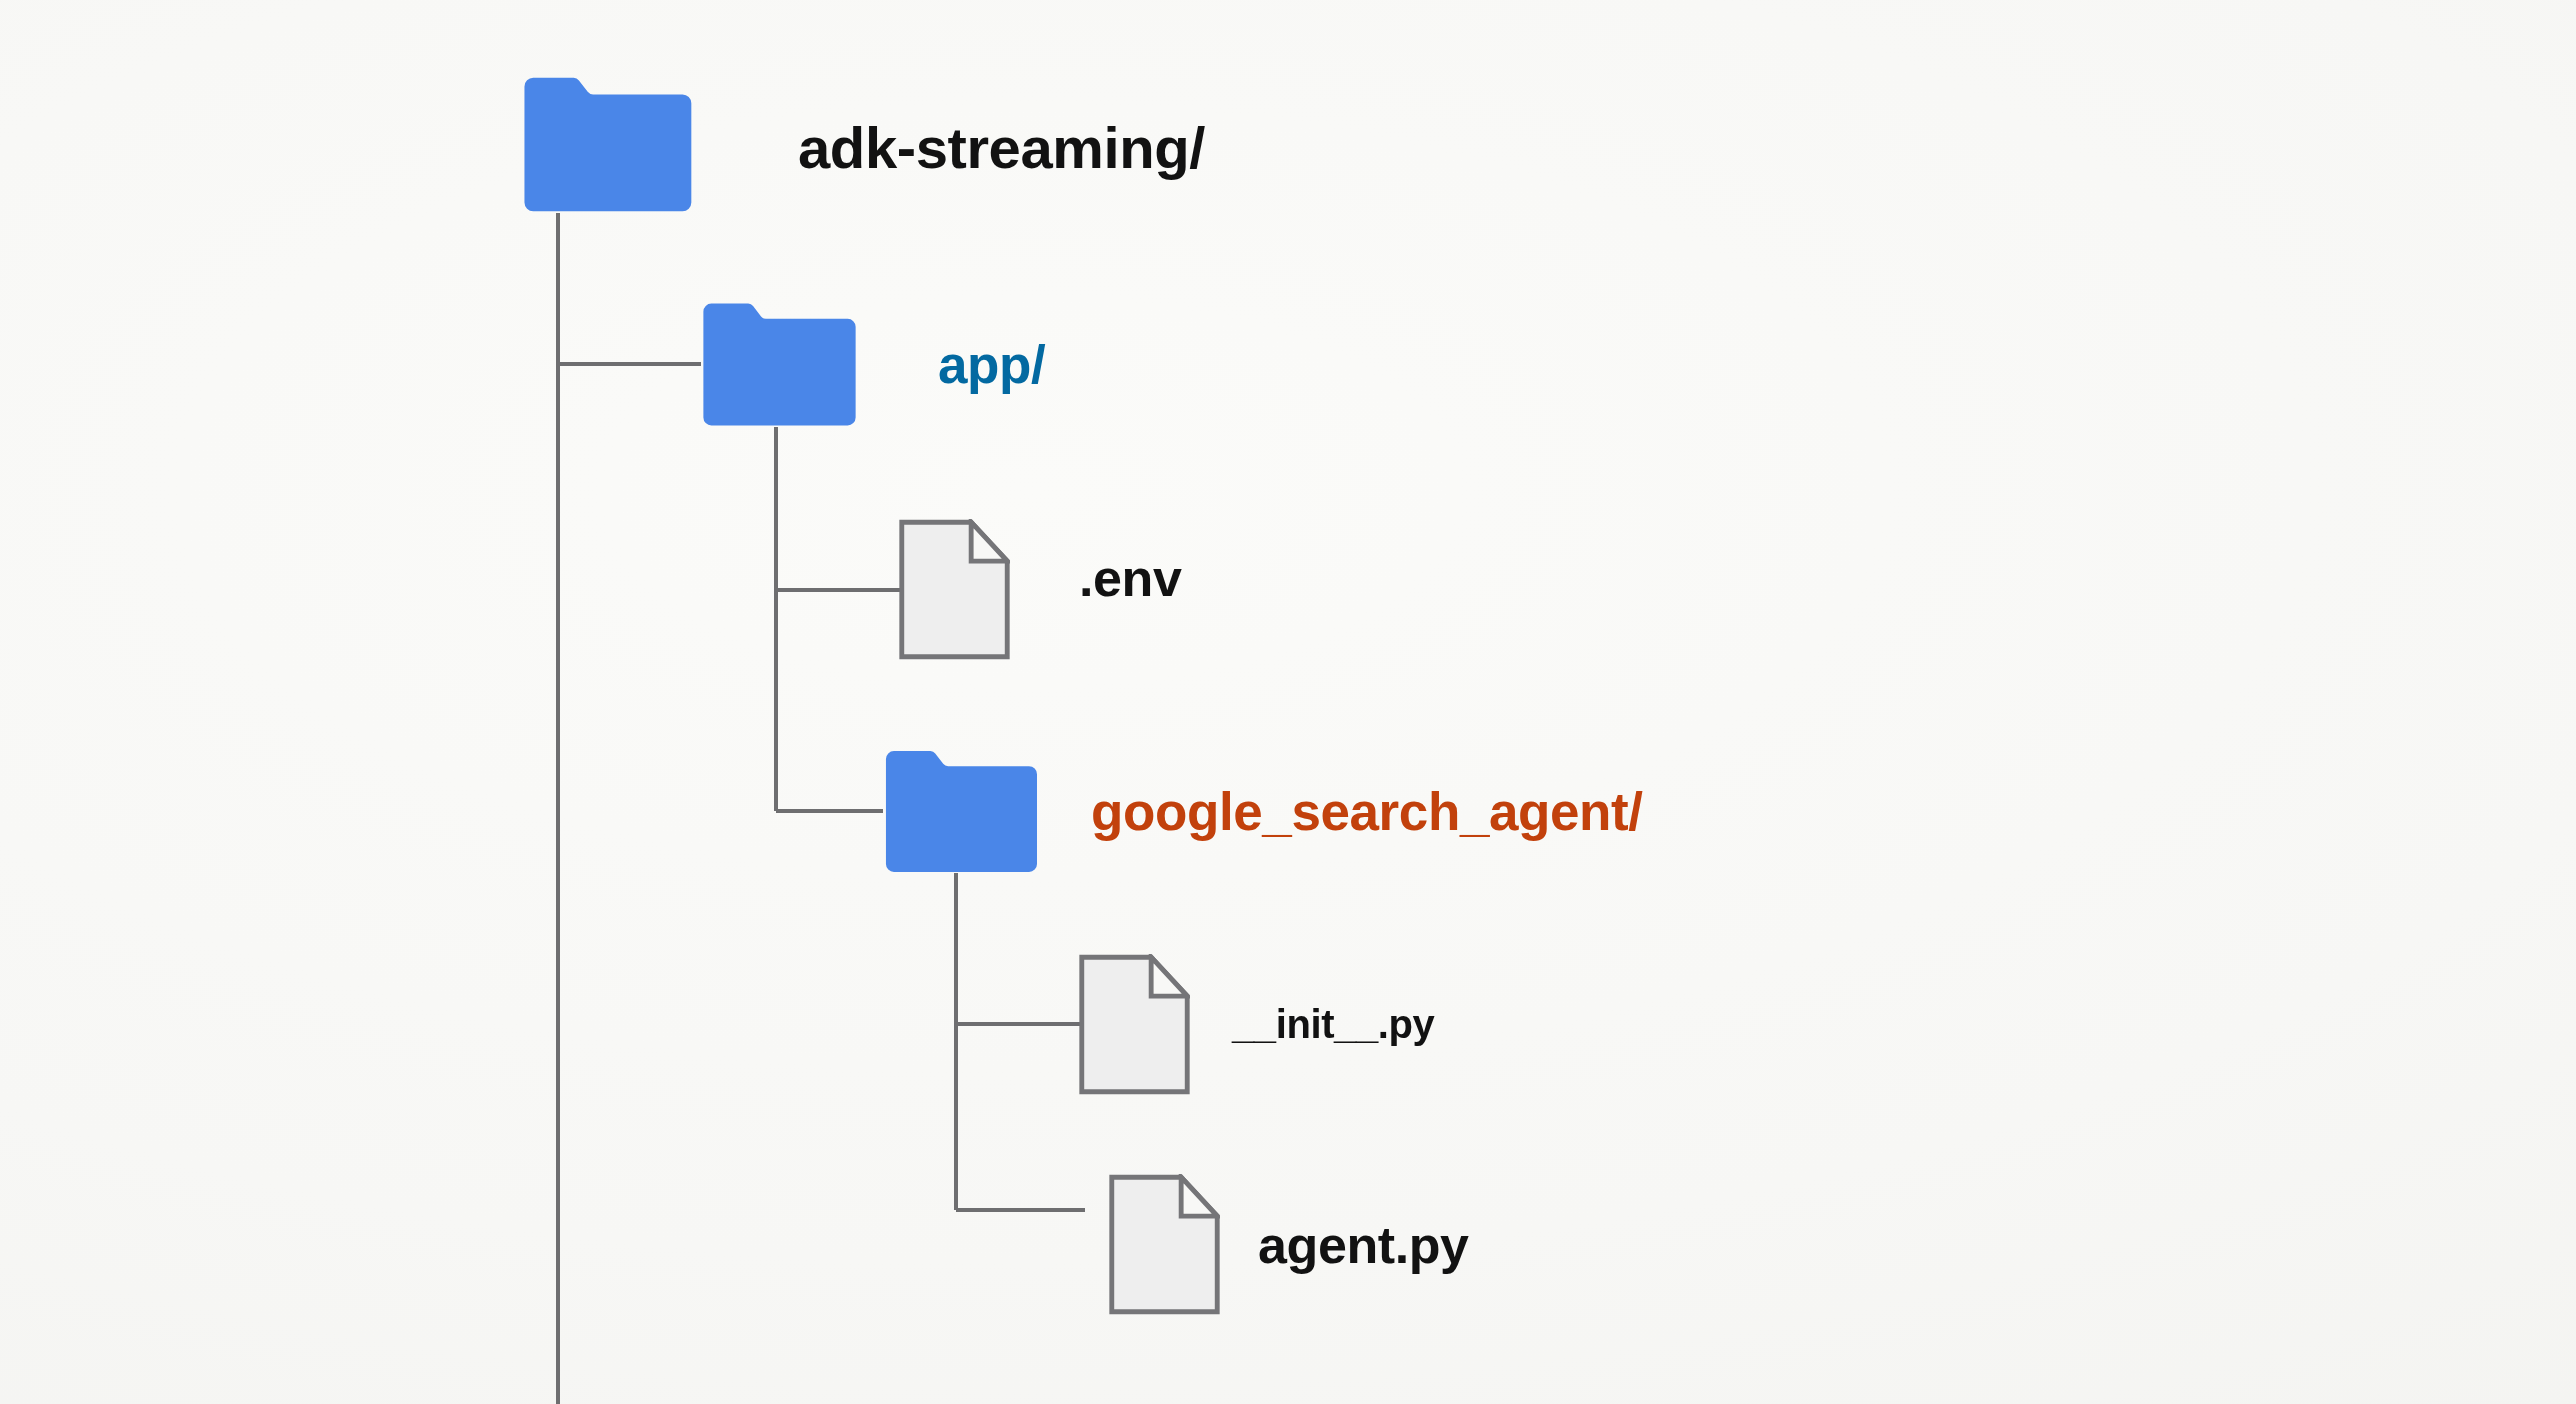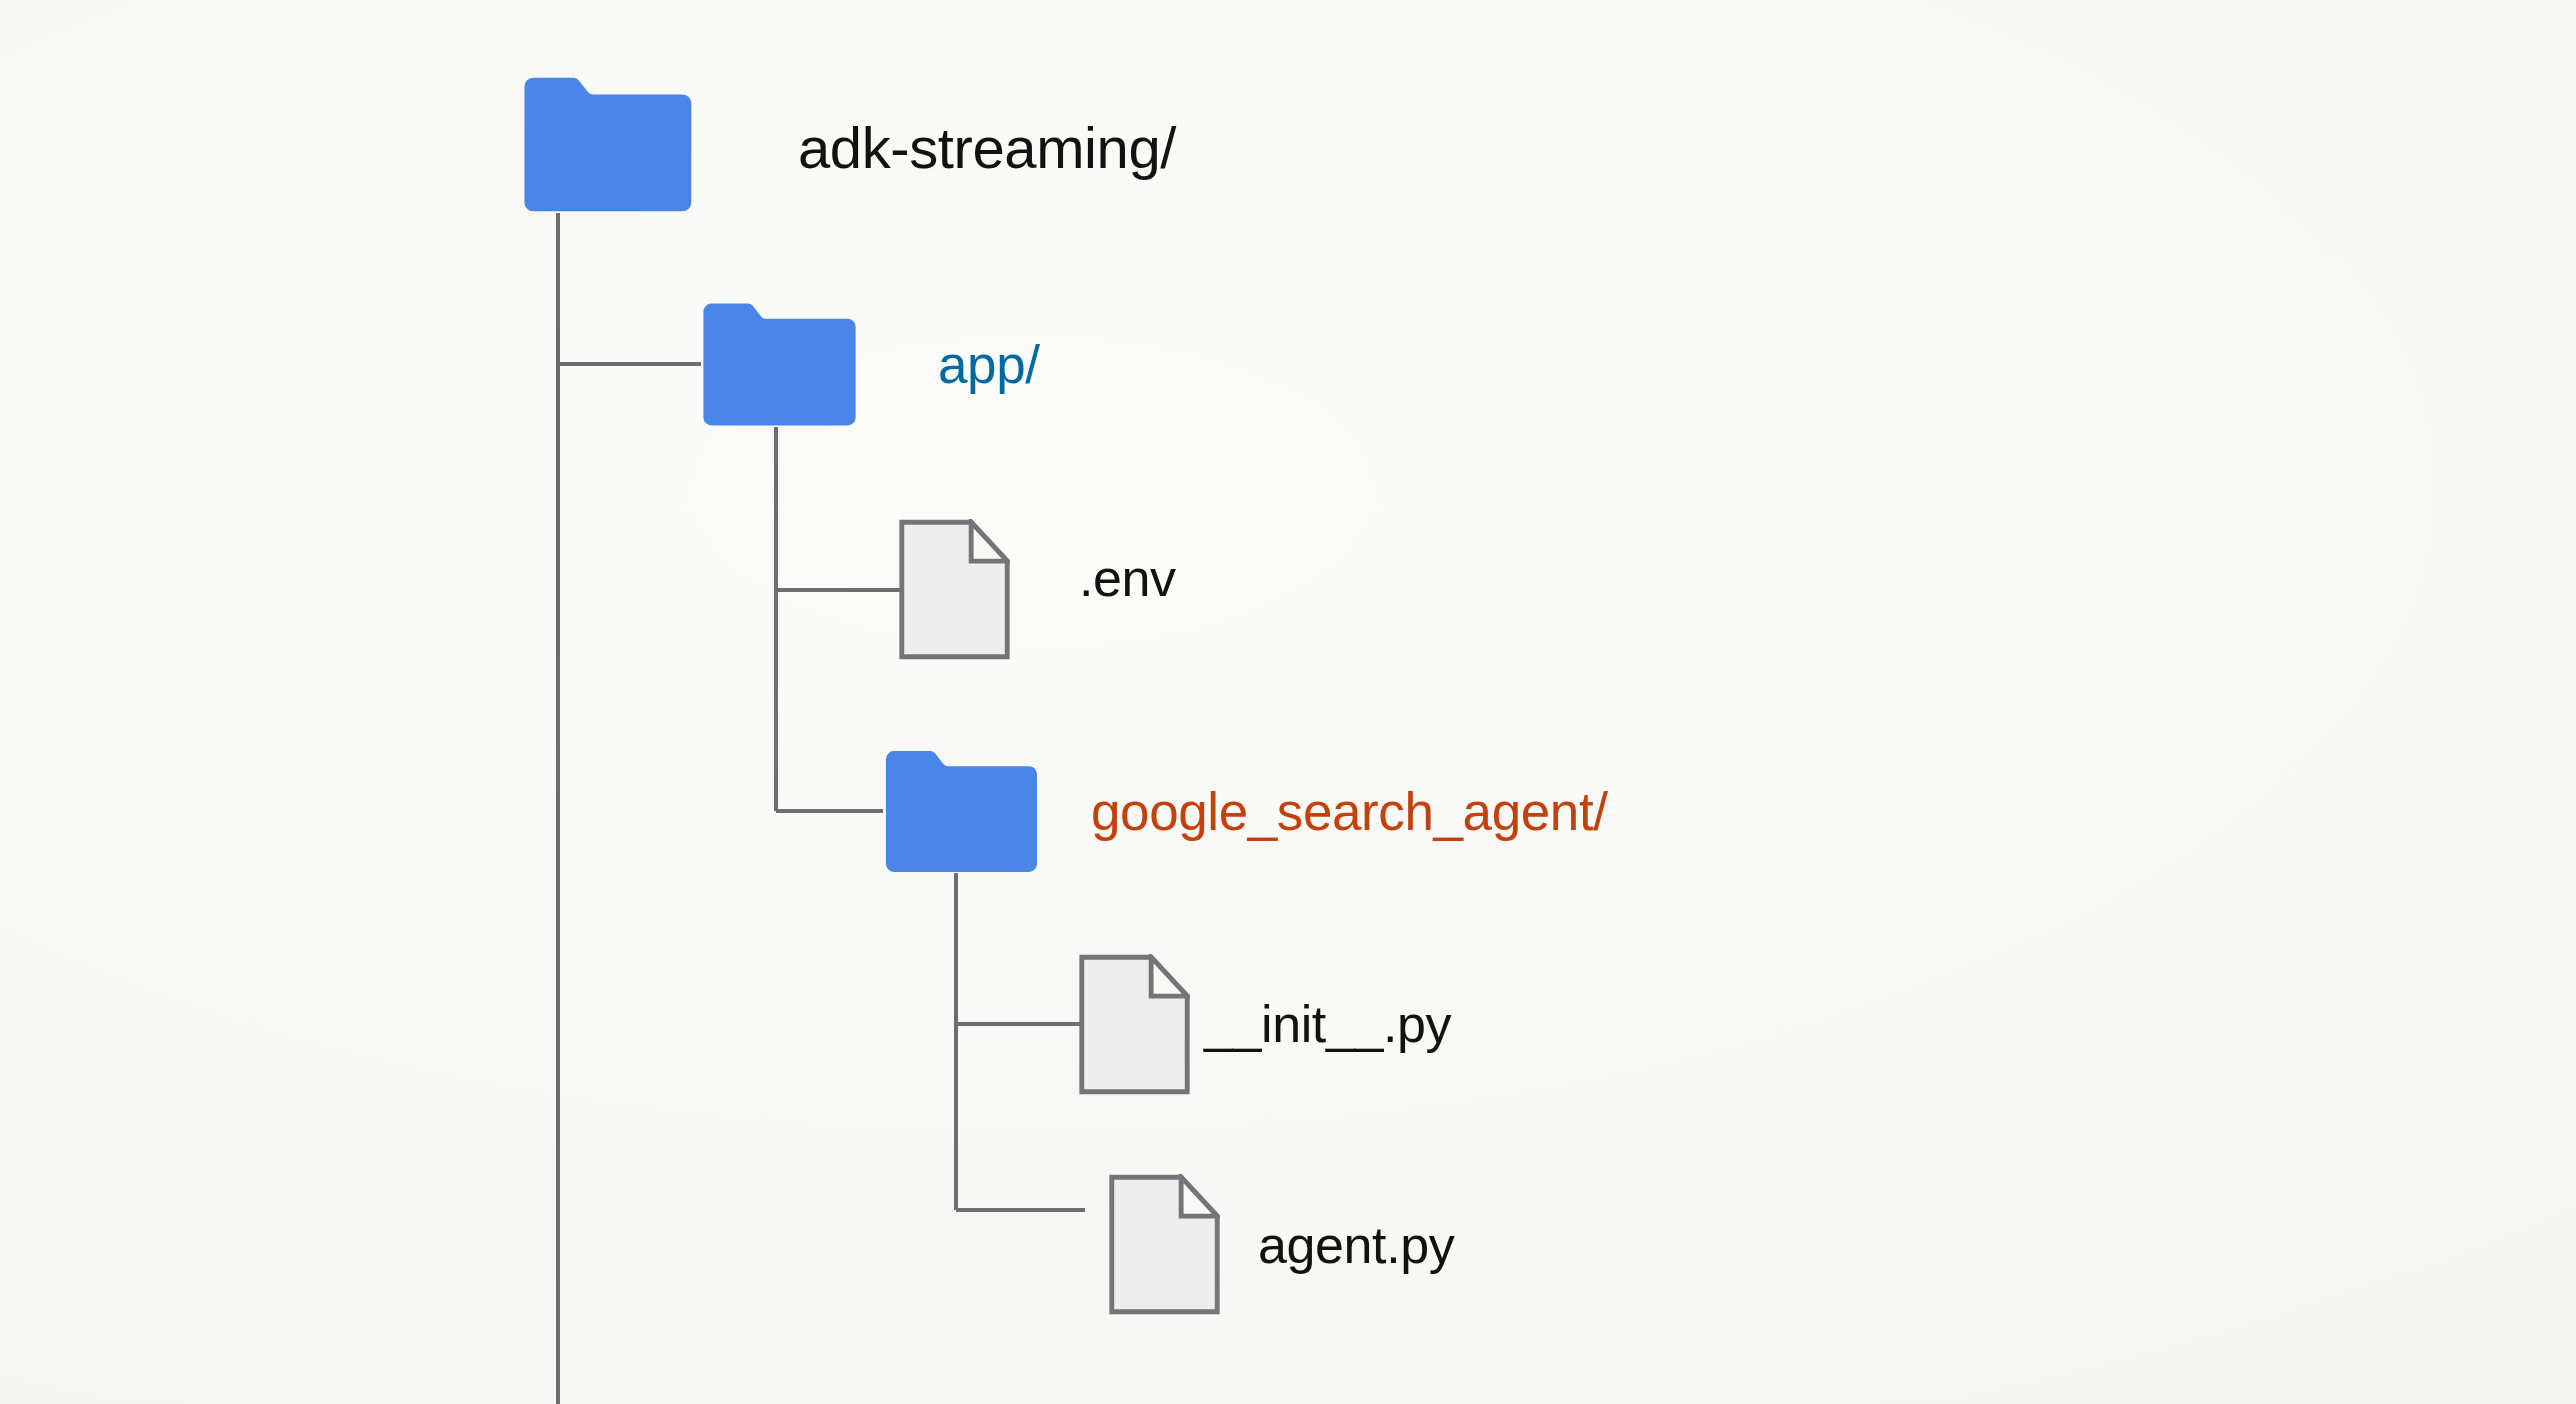--- a/index.html
+++ b/index.html
@@ -44,21 +44,21 @@
   }
 
   .icon-wrap {
     position: relative;
     flex: 0 0 auto;
   }
 
   .node-label {
     white-space: pre;
     color: #121212;
-    font-weight: 400;
+    font-weight: 700;
     letter-spacing: -0.4px;
     text-align: right;
   }
 
   
   .folder-icon { display: block; }
 
   
   .file-icon { display: block; }
 </style>
@@ -114,21 +114,21 @@
         </span>
         <span class="node-label" style="font-size: 53px; color: #c2410c; position: absolute; left: 213px; top: 62px; transform: translateY(-50%);">google_search_agent/</span>
       </div>
       <div class="node" style="left: 1079px; top: 954px;">
         <span class="icon-wrap">
           <svg width="111" height="141" viewBox="0 0 80 101" class="file-icon">
             <path d="M2,2 L52,2 L78,30 L78,99 L2,99 Z" fill="#eeeeee" stroke="#757578" stroke-width="3.5" stroke-linejoin="miter"></path>
             <path d="M52,2 L78,30 L52,30 Z" fill="#f8f8f6" stroke="#757578" stroke-width="3.5" stroke-linejoin="miter"></path>
           </svg>
         </span>
-        <span class="node-label" style="font-size: 52px; color: rgb(18, 18, 18); position: absolute; left: 125px; top: 70px; transform: translateY(-50%);">__init__.py</span>
+        <span class="node-label" style="font-size: 40px; color: rgb(18, 18, 18); position: absolute; left: 153px; top: 70px; transform: translateY(-50%);">__init__.py</span>
       </div>
       <div class="node" style="left: 1109px; top: 1139px; margin-top: 35px;">
         <span class="icon-wrap">
           <svg width="111" height="141" viewBox="0 0 80 101" class="file-icon">
             <path d="M2,2 L52,2 L78,30 L78,99 L2,99 Z" fill="#eeeeee" stroke="#757578" stroke-width="3.5" stroke-linejoin="miter"></path>
             <path d="M52,2 L78,30 L52,30 Z" fill="#f8f8f6" stroke="#757578" stroke-width="3.5" stroke-linejoin="miter"></path>
           </svg>
         </span>
         <span class="node-label" style="font-size: 52px; color: rgb(18, 18, 18); position: absolute; left: 149px; top: 71px; transform: translateY(-50%);">agent.py</span>
       </div>

